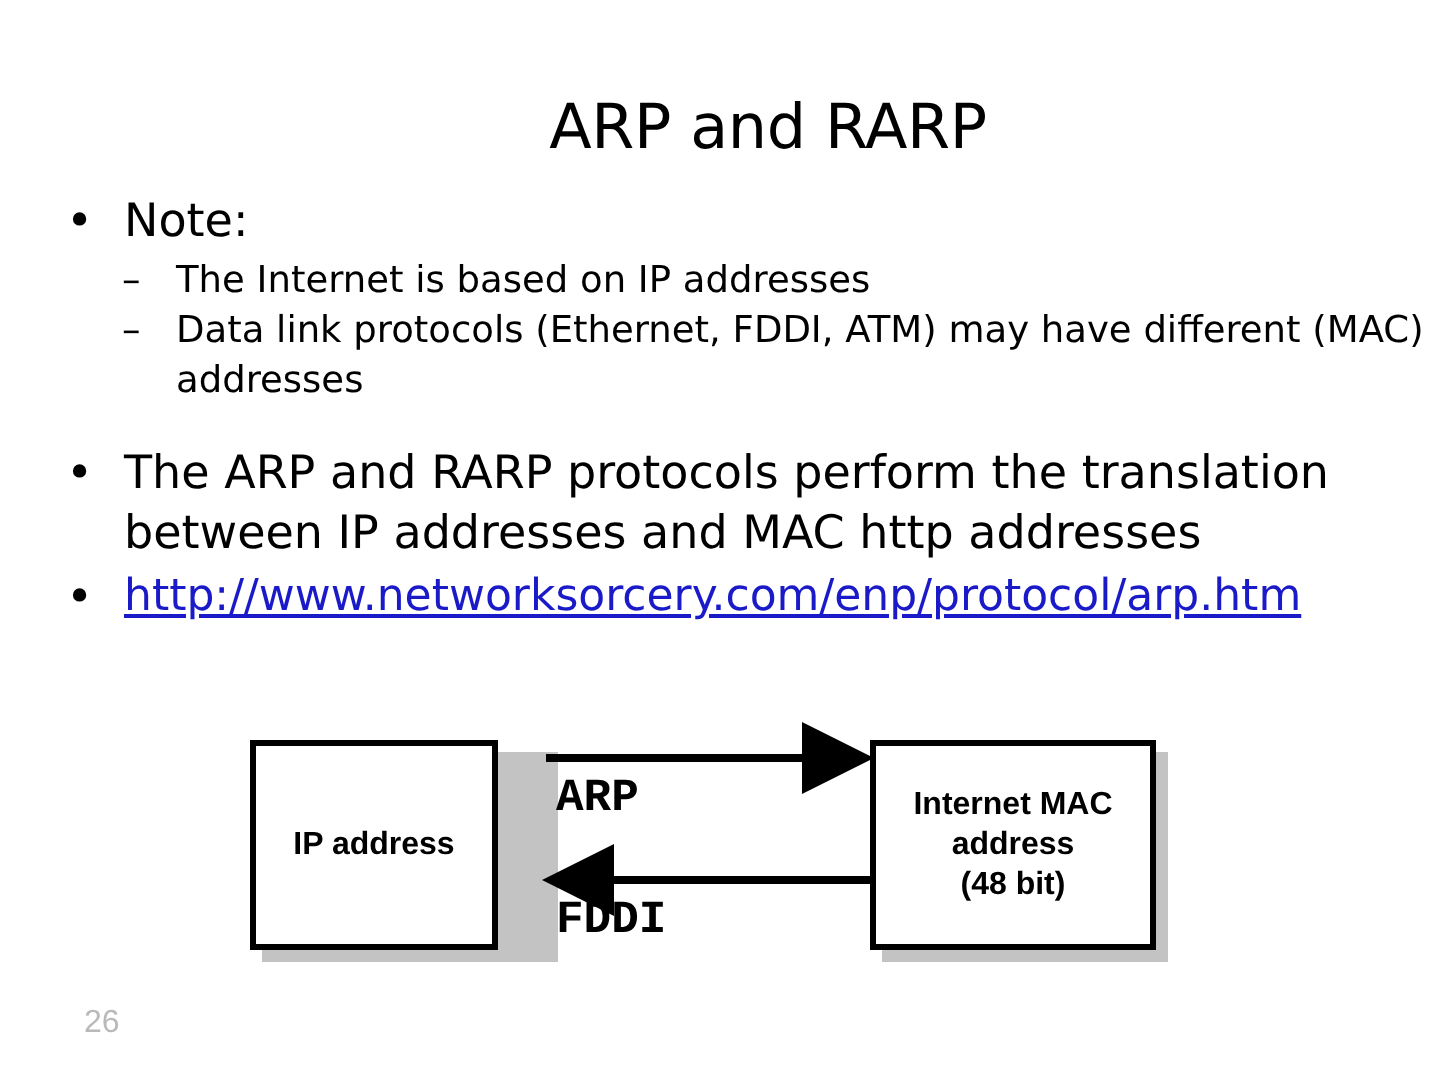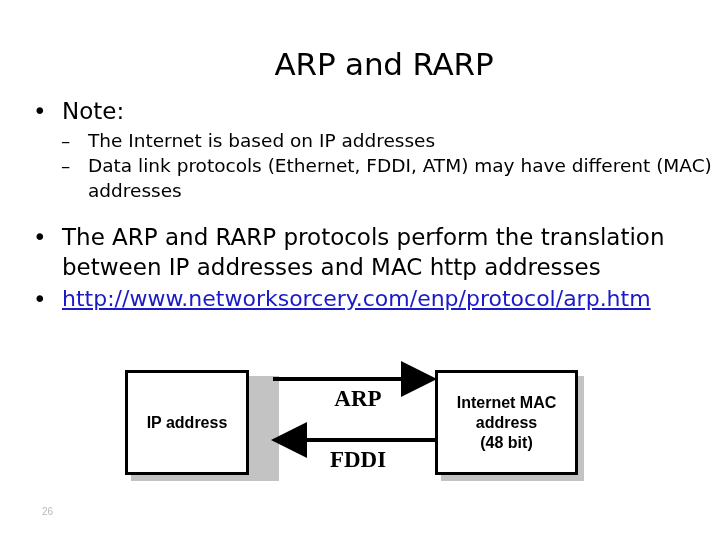--- a/index.html
+++ b/index.html
@@ -151,37 +151,37 @@
     position: absolute;
     left: 0;
     top: 0;
     width: 480px;
     height: 125px;
     overflow: visible;
   }
 
   .arrow-label {
     position: absolute;
-    text-align: center;
+    text-align: left;
     font-weight: bold;
     font-size: 23px;
     line-height: 26px;
     color: #000000;
-    font-family: Liberation Serif, serif;
+    font-family: Liberation Mono, monospace;
     width: 160px;
   }
   .label-arp  { left: 160px; top: 24px; }
   .label-rarp { left: 160px; top: 85px; }
 
   
   .page-number {
     position: absolute;
     left: 42px;
     top: 505px;
-    font-size: 10px;
+    font-size: 16px;
     line-height: 14px;
     color: #b9b9b9;
     font-family: "Liberation Sans", sans-serif;
   }
 </style>
 </head>
 <body>
 
 <div class="slide">
 

